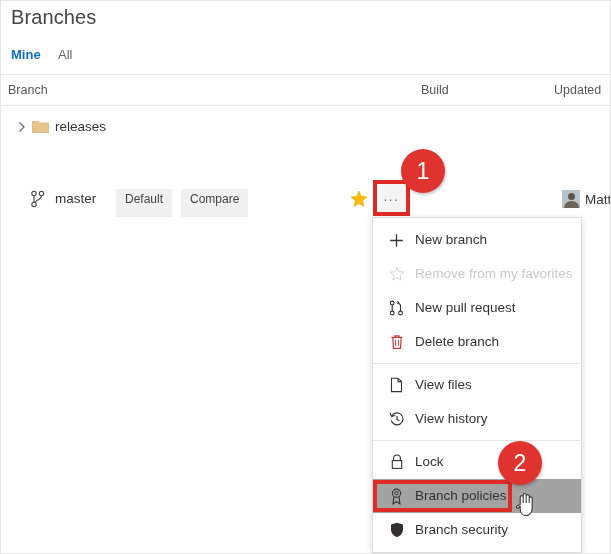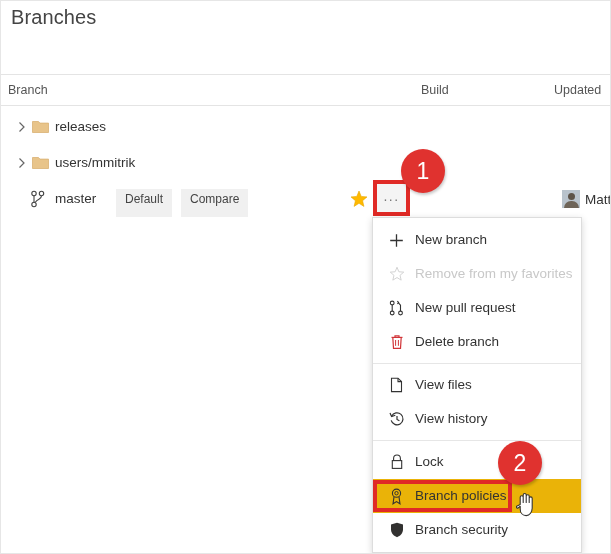--- a/index.html
+++ b/index.html
@@ -258,21 +258,21 @@
   .menu-item {
     position: relative;
     height: 34px;
     display: flex;
     align-items: center;
     padding-left: 14px;
     cursor: pointer;
     box-sizing: border-box;
   }
   .menu-item.hovered {
-    background: #eab308;
+    background: #a3a3a3;
   }
   .menu-item.disabled {
     cursor: default;
   }
   .menu-icon {
     width: 19px;
     height: 18px;
     flex: 0 0 19px;
     display: flex;
     align-items: center;
@@ -335,20 +335,24 @@
     z-index: 9;
   }
 </style>
 </head>
 <body>
 
 <div id="page">
 
   <div id="page-title">Branches</div>
 
+  <div id="tabs">
+    <div class="tab active" id="tab-mine">Mine</div>
+    <div class="tab inactive" id="tab-all">All</div>
+  </div>
   <div id="tabs-rule"></div>
 
   <div id="col-header">
     <div class="col-label" id="col-branch">Branch</div>
     <div class="col-label" id="col-build">Build</div>
     <div class="col-label" id="col-updated">Updated</div>
     <div id="col-header-rule"></div>
   </div>
 
   <div class="row" id="row-releases">
@@ -358,33 +362,20 @@
       </svg>
     </div>
     <div class="folder-icon">
       <svg width="17" height="14" viewBox="0 0 17 14">
         <path d="M0.5 1.5 h6 l1.4 1.6 h8.6 v9.4 h-16 z" fill="#e8c48a" stroke="#d9b174" stroke-width="0.8"></path>
       </svg>
     </div>
     <div class="row-name">releases</div>
   </div>
 
-  <div class="row" id="row-users">
-    <div class="chevron">
-      <svg width="10" height="14" viewBox="0 0 10 14">
-        <path d="M2.5 2.5 L7 7 L2.5 11.5" fill="none" stroke="#666666" stroke-width="1.2"></path>
-      </svg>
-    </div>
-    <div class="folder-icon">
-      <svg width="17" height="14" viewBox="0 0 17 14">
-        <path d="M0.5 1.5 h6 l1.4 1.6 h8.6 v9.4 h-16 z" fill="#e8c48a" stroke="#d9b174" stroke-width="0.8"></path>
-      </svg>
-    </div>
-    <div class="row-name">users/mmitrik</div>
-  </div>
 
   <div class="row" id="row-master">
     <div class="branch-icon">
       <svg width="16" height="18" viewBox="0 0 16 18">
         <circle cx="4" cy="3.5" r="2.2" fill="none" stroke="#444444" stroke-width="1.1"></circle>
         <circle cx="4" cy="14.5" r="2.2" fill="none" stroke="#444444" stroke-width="1.1"></circle>
         <circle cx="11.5" cy="3.5" r="2.2" fill="none" stroke="#444444" stroke-width="1.1"></circle>
         <path d="M4 5.8 V12.3" fill="none" stroke="#444444" stroke-width="1.1"></path>
         <path d="M11.5 5.8 C11.5 9.5 8 8.5 5.3 12.2" fill="none" stroke="#444444" stroke-width="1.1"></path>
       </svg>

